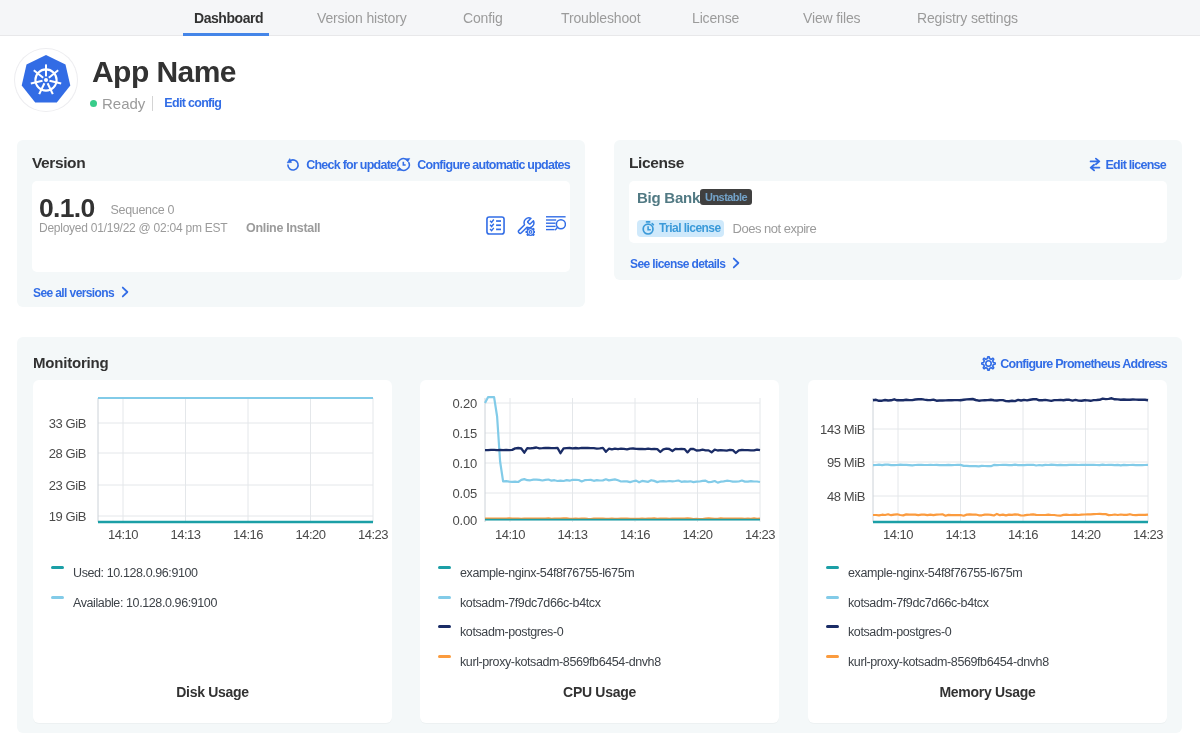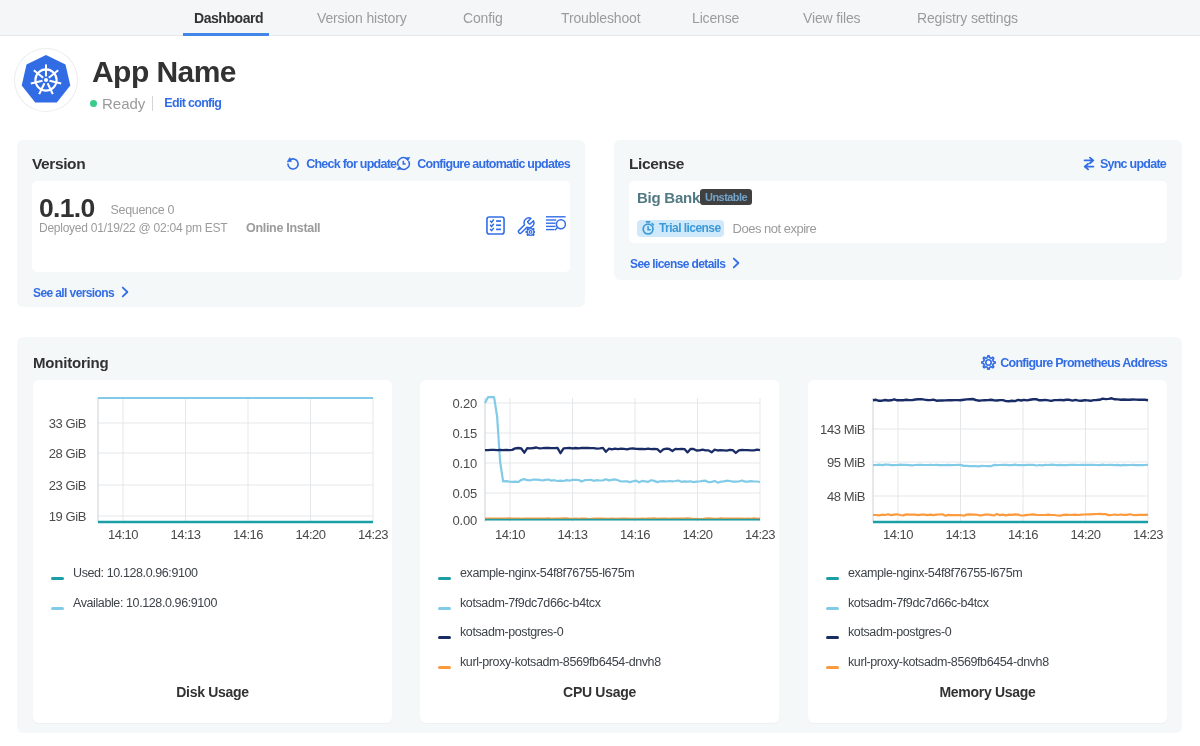--- a/index.html
+++ b/index.html
@@ -15,21 +15,21 @@
 .app-name { position:absolute; left:92px; top:55px; font-size:30px; font-weight:700; color:#323232; letter-spacing:-0.55px; }
 .app-sub { position:absolute; left:90px; top:96px; display:flex; align-items:center; font-size:15px; height:14px; }
 .dot { width:7px; height:7px; border-radius:50%; background:#38cc8a; margin-right:5px; }
 .ready { color:#9b9b9b; }
 .sep { width:1px; height:15px; background:#d4d4d4; margin:0 11px 0 7px; }
 .editcfg { color:#326de6; font-weight:700; font-size:12.5px; letter-spacing:-0.7px; }
 
 .panel { position:absolute; background:#f4f8f9; border-radius:6px; }
 .panel-version { left:17px; top:140px; width:568px; height:167px; padding:15px 15px 0 15px; }
 .panel-license { left:614px; top:140px; width:568px; height:140px; padding:15px 16px 0 15px; }
-.panel-head { display:flex; align-items:center; justify-content:space-between; height:17px; }
+.panel-head { display:flex; align-items:flex-end; justify-content:space-between; height:17px; }
 .panel-title { font-size:15.5px; font-weight:700; color:#323232; letter-spacing:-0.4px; }
 .head-links { display:flex; align-items:center; }
 .hlink { display:flex; align-items:center; font-size:12.5px; font-weight:700; color:#326de6; gap:6px; letter-spacing:-0.75px; }
 .g4 { gap:4px; }
 .inner-card { background:#fff; border-radius:5px; }
 .ver-card { position:absolute; left:15px; top:41px; width:538px; height:91px; padding:12px 4px 0 7px; display:flex; }
 .lic-card { position:absolute; left:15px; top:40.5px; width:538px; height:62px; padding:8px 8px 0 8px; }
 .see-link { position:absolute; left:16px; font-size:12px; font-weight:700; color:#326de6; display:flex; align-items:center; letter-spacing:-0.6px; }
 .chev { margin-left:7px; margin-top:1px; }
 
@@ -46,21 +46,21 @@
 .big-bank { font-size:15px; font-weight:700; color:#527a84; letter-spacing:-0.25px; }
 .unstable { font-size:11px; font-weight:700; color:#73a3c9; background:#404040; border-radius:3px; padding:1.5px 5px 2px; letter-spacing:-0.55px; }
 .lic-row2 { display:flex; align-items:center; margin-top:14.5px; }
 .trial { display:flex; align-items:center; gap:4px; background:#cfe9fb; border-radius:4px; padding:0 3px 0 5px; font-size:12px; font-weight:700; color:#3b9ad9; height:16.5px; letter-spacing:-0.55px; }
 .noexpire { font-size:13px; color:#9b9b9b; margin-left:9px; letter-spacing:-0.5px; }
 
 .mon { left:17px; top:337px; width:1165px; height:396px; padding:17px 15px 0 16px; }
 .chart-card { position:absolute; top:43px; background:#fff; border-radius:6px; width:359px; height:343px; box-shadow:0 1px 1px rgba(0,0,0,0.03); }
 .cc1 { left:16px; } .cc2 { left:403px; } .cc3 { left:791px; }
 .leg-abs { position:absolute; left:18px; top:186px; }
-.leg-item { display:flex; align-items:flex-end; height:14px; margin-bottom:15.5px; }
+.leg-item { display:flex; align-items:flex-start; height:14px; margin-bottom:15.5px; }
 .leg-dash { width:13px; height:3px; border-radius:2px; margin-right:9px; }
 .leg-text { font-size:12.5px; color:#3e4349; letter-spacing:-0.4px; }
 .chart-title { position:absolute; top:304px; left:0; right:0; text-align:center; font-size:14px; font-weight:700; color:#323232; letter-spacing:-0.3px; }
 </style>
 </head>
 <body>
 <div class="nav">
   <div class="nav-item active" style="left:194px">Dashboard</div>
   <div class="nav-item" style="left:317px">Version history</div>
   <div class="nav-item" style="left:463px">Config</div>
@@ -157,21 +157,21 @@
 </div>
 
 <div class="panel panel-license">
   <div class="panel-head">
     <div class="panel-title">License</div>
     <span class="hlink g4">
         <svg width="14" height="15" viewBox="0 0 14 15">
           <path d="M2.6 4.4 L10.6 4.4 M7.9 1.6 L11.3 4.4 L7.9 7.2" fill="none" stroke="#326de6" stroke-width="1.8" stroke-linecap="round" stroke-linejoin="round"></path>
           <path d="M11.4 10.6 L3.4 10.6 M6.1 7.8 L2.7 10.6 L6.1 13.4" fill="none" stroke="#326de6" stroke-width="1.8" stroke-linecap="round" stroke-linejoin="round"></path>
         </svg>
-        <span>Sync update</span>
+        <span>Edit license</span>
       </span>
   </div>
   <div class="inner-card lic-card">
     <div class="lic-row1">
         <span class="big-bank">Big Bank</span>
         <span class="unstable">Unstable</span>
       </div>
     <div class="lic-row2">
         <span class="trial">
           <svg width="13" height="14" viewBox="0 0 13 14">

